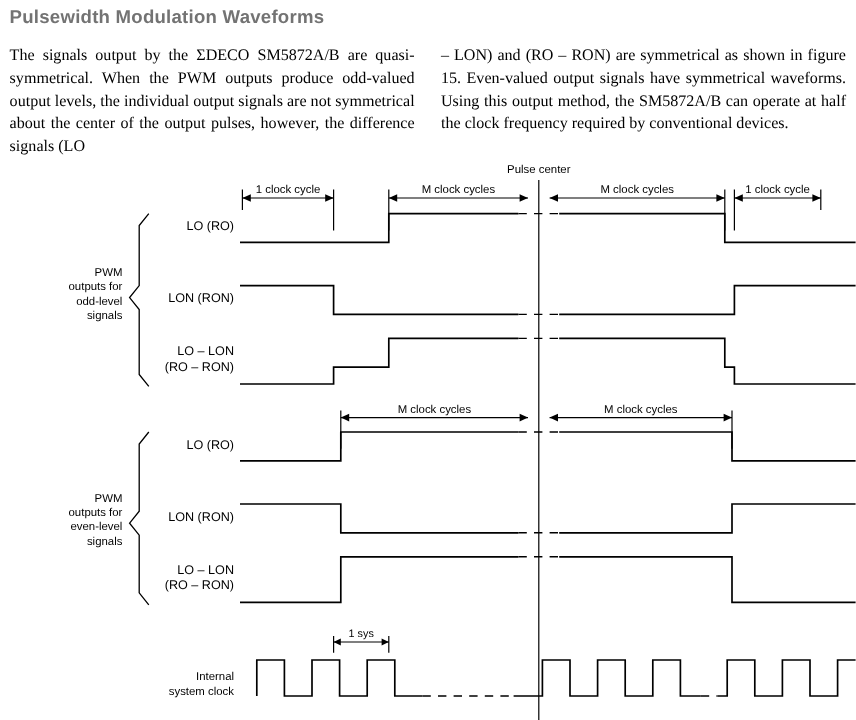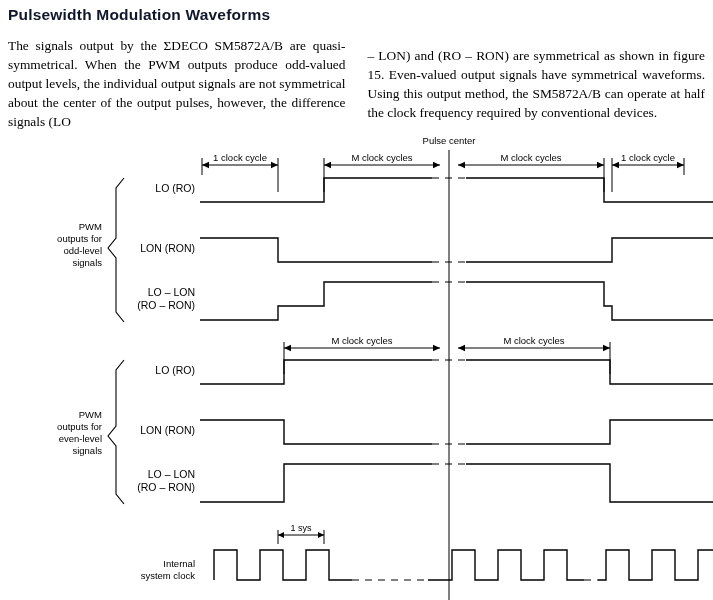--- a/index.html
+++ b/index.html
@@ -21,30 +21,29 @@
     height: 600px;
   }
   .title {
     position: absolute;
     left: 8px;
     top: 6px;
     font-family: "Liberation Sans", sans-serif;
     font-weight: bold;
     font-size: 15.5px;
     letter-spacing: 0.2px;
-    color: #0f172a;
+    color: #737373;
   }
   .columns {
     position: absolute;
     left: 8px;
     top: 36px;
     width: 697px;
     display: flex;
     gap: 22px;
-    align-items: center;
   }
   .col {
     width: 338px;
     font-size: 13.4px;
     line-height: 1.42;
     text-align: justify;
     text-justify: inter-word;
   }
   .col p { margin: 0; }
 

